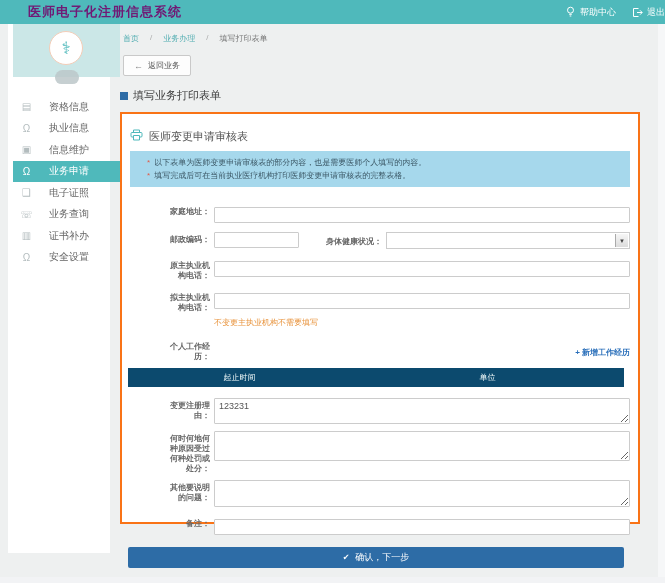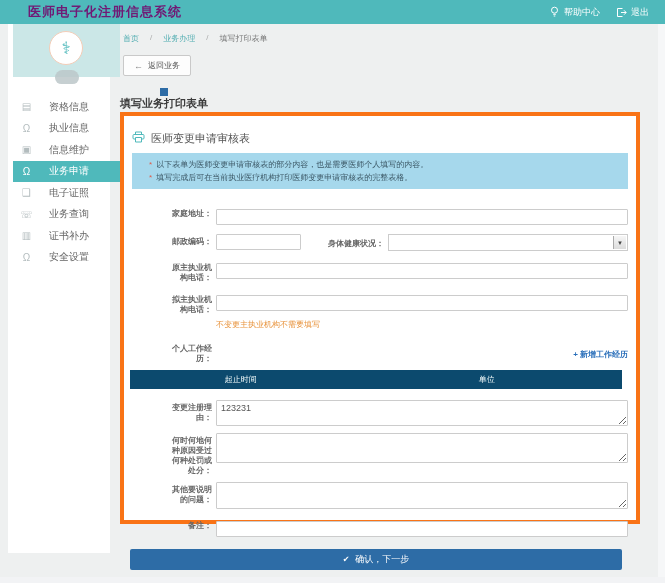--- a/index.html
+++ b/index.html
@@ -3,21 +3,21 @@
 <meta charset="utf-8">
 <style>
   * { margin:0; padding:0; box-sizing:border-box; }
   html,body { background:#f2f3f5; }
   body { font-family:"Liberation Sans","DejaVu Sans",sans-serif; }
   #app { position:relative; width:665px; height:583px; background:#f2f3f5; overflow:hidden; }
 
   
   .topbar { position:absolute; left:0; top:0; right:0; height:24px; background:#4fb9bb; z-index:5; }
   .brand { position:absolute; left:28px; top:3px; font-size:13px; font-weight:bold; color:#701a75; letter-spacing:1px; }
-  .topbar-right { position:absolute; right:16px; top:0; height:24px; display:flex; align-items:center; gap:16px; }
+  .topbar-right { position:absolute; right:0; top:0; height:24px; display:flex; align-items:center; gap:16px; }
   .top-item { display:flex; align-items:center; gap:4px; color:#fff; font-size:9px; cursor:pointer; }
   .top-item svg { display:block; }
 
   
   .content-bg { position:absolute; left:0; top:24px; right:0; bottom:6px; background:#eef0f0; }
   .right-strip { position:absolute; right:0; top:24px; width:7px; bottom:6px; background:#f6f7f8; }
 
   
   .sidebar { position:absolute; left:8px; top:24px; width:102px; height:529px; background:#fff; z-index:2; }
   .avatar-block { position:absolute; left:5px; top:0; width:107px; height:53px; background:#cbe7e7; }
@@ -34,26 +34,26 @@
 
   
   .main { position:absolute; left:120px; top:24px; width:520px; z-index:3; }
   .breadcrumb { position:absolute; left:3px; top:9px; display:flex; gap:11px; font-size:8px; color:#aaa; }
   .breadcrumb .bc-link { color:#53aeb2; cursor:pointer; }
   .breadcrumb .bc-current { color:#777; }
   .back-btn { position:absolute; left:3px; top:31px; height:21px; padding:0 10px; background:#fdfdfd;
     border:1px solid #c9c9c9; border-radius:2px; display:inline-flex; align-items:center; gap:5px;
     font-size:8px; color:#555; cursor:pointer; }
   .back-btn .back-ic { color:#888; font-size:9px; }
-  .section-title { position:absolute; left:0px; top:64px; display:flex; align-items:center; 
-    font-size:11px; font-weight:bold; color:#3c3c3c;flex-direction:column; }
+  .section-title { position:absolute; left:0px; top:64px; display:flex; align-items:center; gap:5px;
+    font-size:11px; font-weight:normal; color:#3c3c3c; }
   .sq { width:8px; height:8px; background:#2d6ca6; display:inline-block; }
 
   
-  .card { position:absolute; left:0; top:88px; width:520px; height:412px; background:#fff; border:4px solid #f97316; }
+  .card { position:absolute; left:0; top:88px; width:520px; height:412px; background:#fff; border:2px solid #f97316; }
   .card-head { display:flex; align-items:center; gap:6px; padding:13px 8px 6px 8px; }
   .card-head .ttl { font-size:11px; color:#555; }
   .notice { margin:0 8px; background:#a6d8ec; padding:5px 17px; }
   .notice-line { font-size:8px; color:#3c5866; line-height:13px; }
   .notice-line .star { color:#e05c4a; margin-right:4px; }
 
   .form { padding:17px 8px 0 0; }
   .row { display:flex; align-items:flex-start; margin-bottom:9px; }
   .lbl { width:88px; flex-shrink:0; text-align:right; font-size:8px; font-weight:bold; color:#666; padding-top:3px; line-height:10px;padding-left:44px; }
   .ctl { flex:1; margin-left:4px; }

